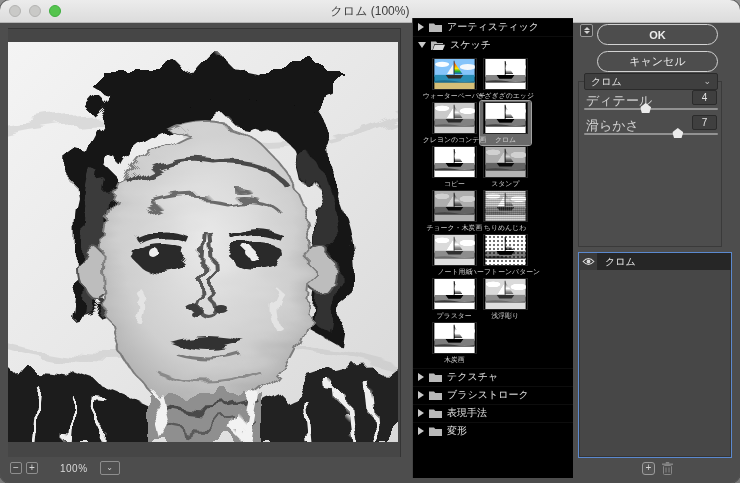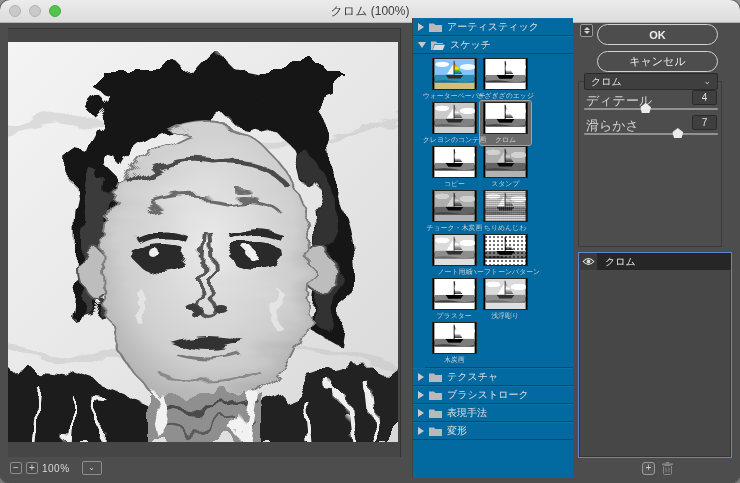--- a/index.html
+++ b/index.html
@@ -9,24 +9,24 @@
   .title{font-size:12px;font-weight:normal;color:#3c3c3c;}
   .lights{position:absolute;left:9px;top:5px;display:flex;gap:8px;}
   .light{width:12px;height:12px;border-radius:50%;}
   .light.gray{background:#c9c9c7;border:1px solid #b3b3b1;box-sizing:border-box;}
   .light.green{background:#55c44e;border:1px solid #3fae3f;box-sizing:border-box;}
   
   .preview{position:absolute;left:8px;top:28px;width:393px;height:429px;background:#464646;box-shadow:inset -1px 1px 0 rgba(0,0,0,.25);}
   .preview svg.portrait{position:absolute;left:0;top:14px;display:block;}
   .zoombar{position:absolute;left:10px;top:461px;height:14px;display:flex;align-items:center;gap:4px;}
   .zbtn{width:12px;height:12px;border:1px solid #8e8e8e;border-radius:2px;background:#4a4a4a;color:#d8d8d8;font-size:10px;line-height:10px;text-align:center;box-sizing:border-box;}
-  .zoomtext{font-size:10px;color:#d9d9d9;letter-spacing:.5px;}
+  .zoomtext{margin-left:18px;font-size:10px;color:#d9d9d9;letter-spacing:.5px;}
   .zdrop{margin-left:8px;width:18px;height:12px;border:1px solid #8e8e8e;border-radius:2px;background:#4f4f4f;color:#cfcfcf;font-size:8px;line-height:11px;text-align:center;}
   
-  .filters{position:absolute;left:412px;top:18px;width:161px;height:460px;background:#0369a1;border-left:1px solid #444;box-sizing:border-box;}
+  .filters{position:absolute;left:412px;top:18px;width:161px;height:460px;background:#000000;border-left:1px solid #444;box-sizing:border-box;}
   .cat{height:17px;display:flex;align-items:center;padding-left:5px;gap:5px;border-bottom:1px solid rgba(0,0,0,.28);box-shadow:inset 0 1px 0 rgba(255,255,255,.05);}
   .cat .lbl{font-size:10px;color:#e0e0e0;}
   .tri{width:0;height:0;border-style:solid;}
   .tri.right{border-width:4px 0 4px 6px;border-color:transparent transparent transparent #c9c9c9;}
   .tri.down{border-width:6px 4px 0 4px;border-color:#c9c9c9 transparent transparent transparent;}
   .foldericon{display:inline-block;}
   .grid{display:flex;flex-wrap:wrap;padding:3px 0 2px 4px;border-bottom:1px solid rgba(0,0,0,.28);margin-left:12px;}
   .cell{width:51px;height:44px;display:flex;flex-direction:column;align-items:center;border-radius:2px;padding-top:1px;box-sizing:border-box;}
   .cell .thumb{position:relative;width:45px;height:32px;border:1px solid #262626;box-sizing:border-box;overflow:hidden;background:#000;}
   .cell .thumb svg{display:block;width:43px;height:30px;}

